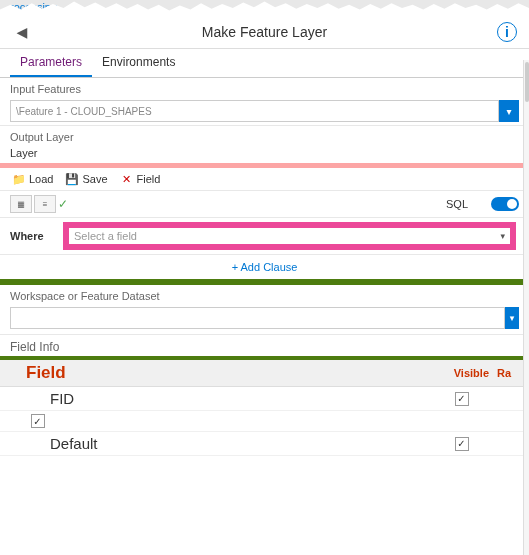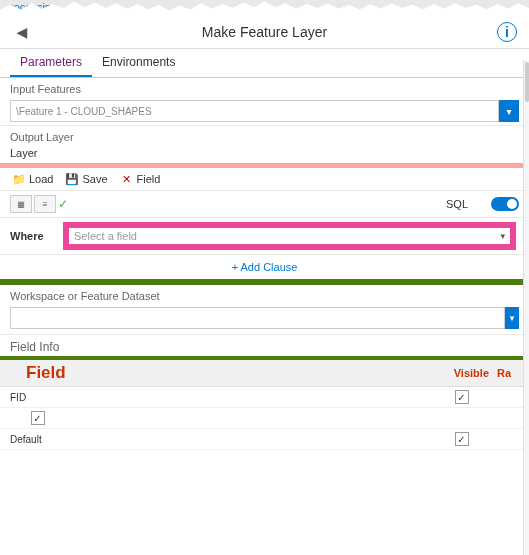--- a/index.html
+++ b/index.html
@@ -375,22 +375,23 @@
 
     .table-row {
       display: flex;
       align-items: center;
       padding: 3px 10px;
       border-bottom: 1px solid #f0f0f0;
     }
 
     .row-field {
       flex: 1;
-      font-size: 10px;
-      color: #333;
+      font-size: 15px;
+      color: #333;
+      margin-left: 40px;
     }
 
     .row-checkbox {
       width: 55px;
       display: flex;
       justify-content: center;
     }
 
     .row-ra {
       width: 30px;

